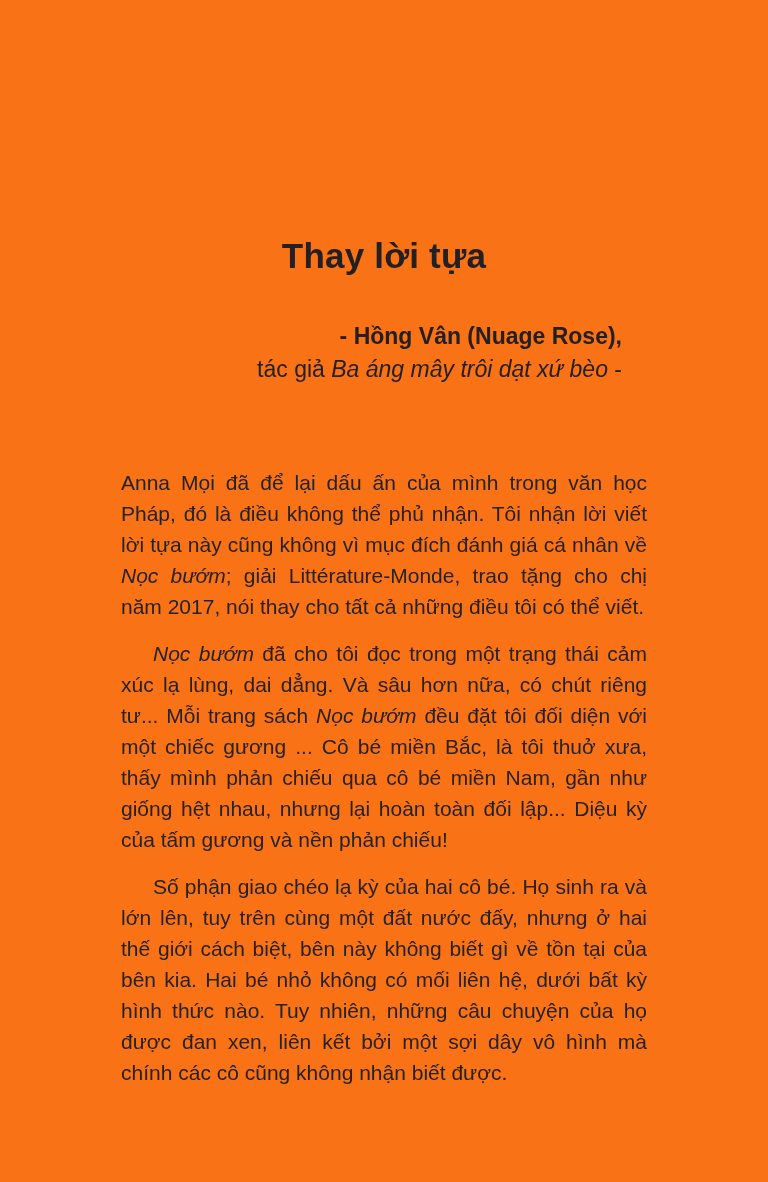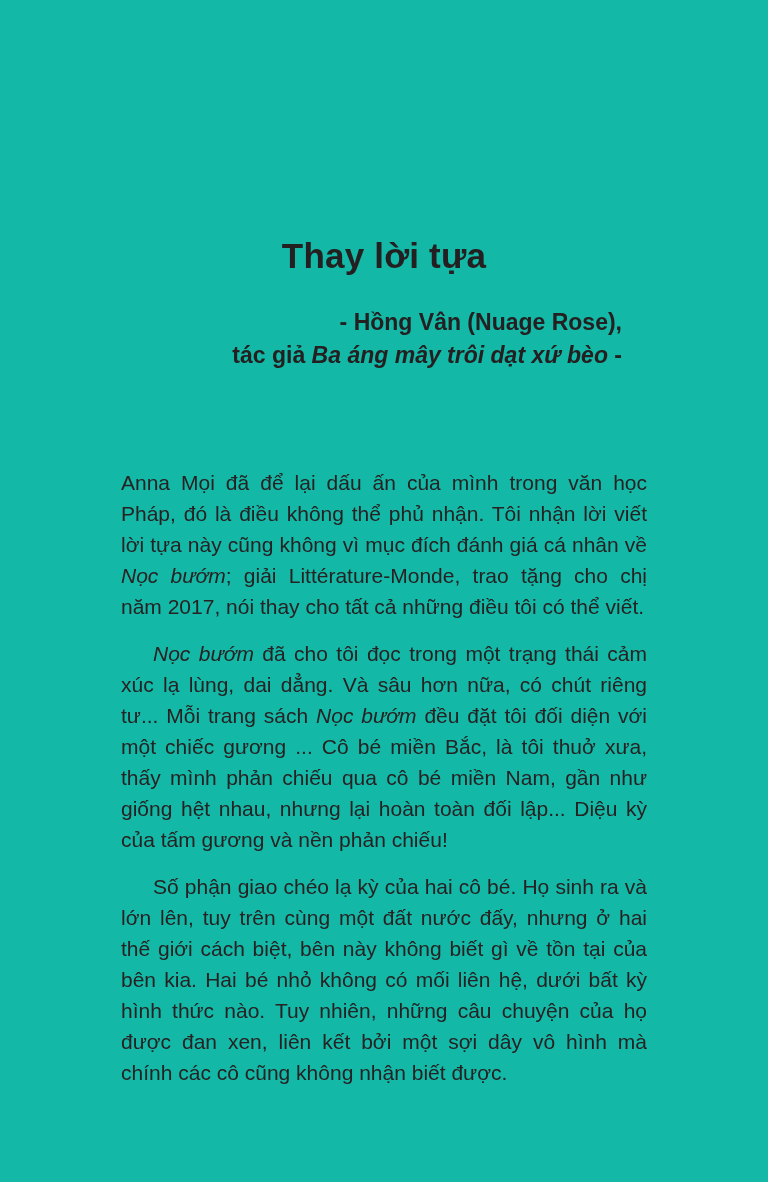--- a/index.html
+++ b/index.html
@@ -4,21 +4,21 @@
 <style>
   html, body {
     margin: 0;
     padding: 0;
     background: #ffffff;
   }
   .page {
     position: relative;
     width: 768px;
     height: 1182px;
-    background: #14b8a6;
+    background: #f97316;
     font-family: "Liberation Sans", sans-serif;
     color: #262223;
     overflow: hidden;
   }
   .title {
     position: absolute;
     top: 236px;
     left: 0;
     width: 768px;
     margin: 0;
@@ -33,23 +33,24 @@
     top: 306px;
     left: 0;
     right: 146px;
     text-align: right;
     font-size: 23px;
     line-height: 33px;
     color: #242021;
   }
   .attr-line1 {
     font-weight: bold;
+    margin-top: 14px;
   }
   .attr-line2 {
-    font-weight: bold;
+    font-weight: normal;
   }
   .em {
     font-style: italic;
   }
   .body-text {
     position: absolute;
     top: 451px;
     left: 105px;
     width: 558px;
     font-size: 21px;

